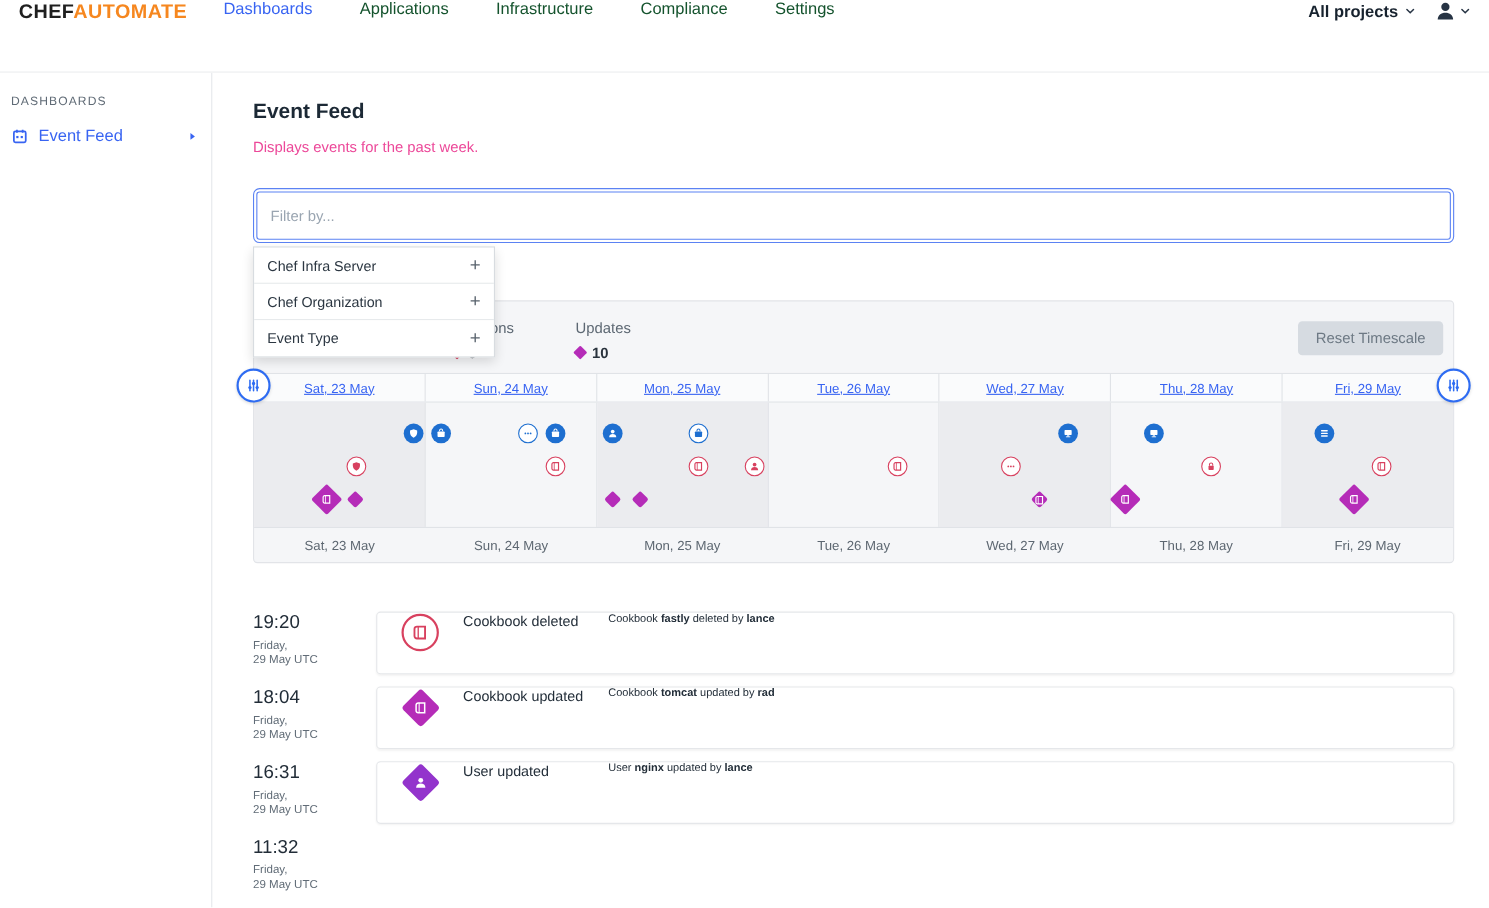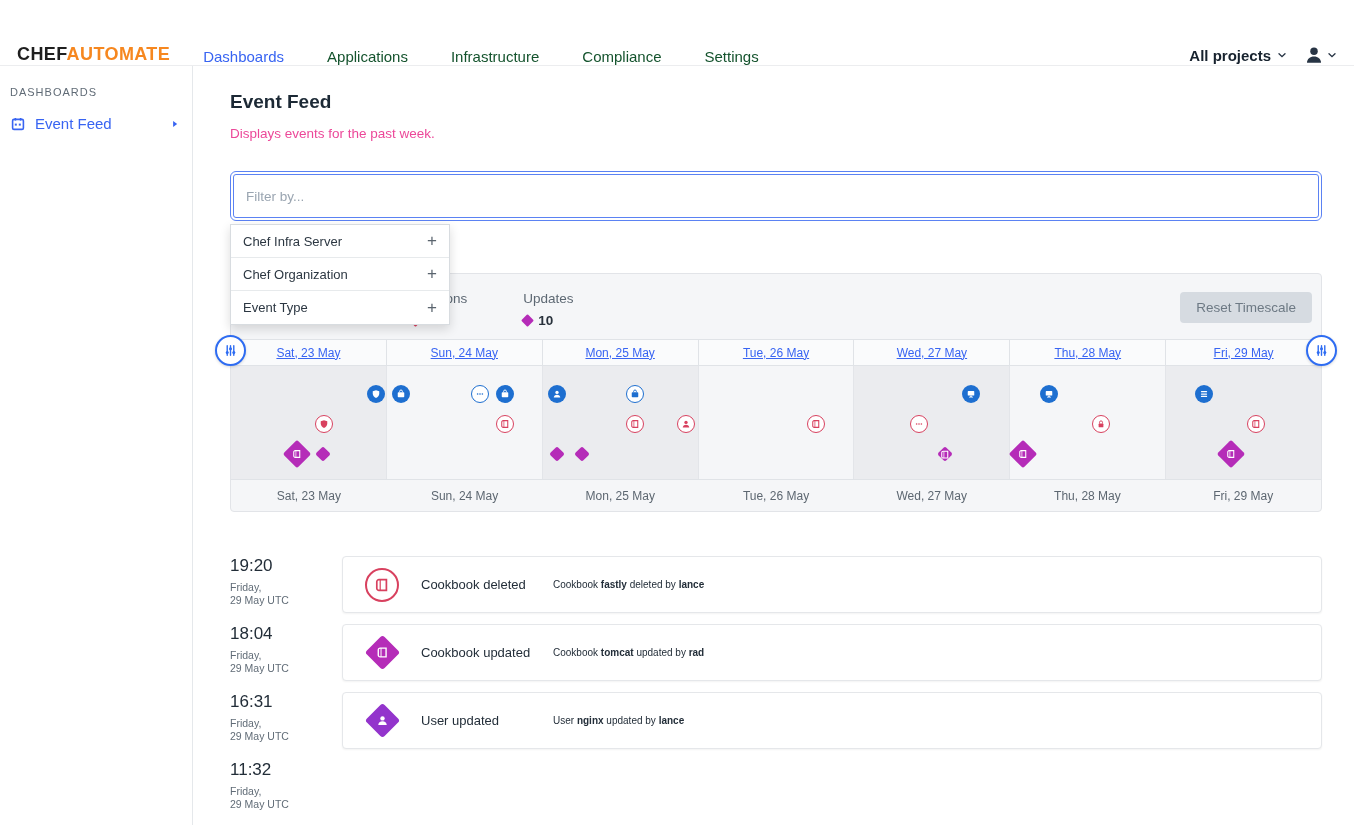--- a/index.html
+++ b/index.html
@@ -3,21 +3,21 @@
 <meta charset="utf-8">
 <style>
   * { margin:0; padding:0; box-sizing:border-box; }
   body {
     position:relative; width:1354px; height:825px; overflow:hidden;
     background:#fff; color:#222;
     font-family:"Liberation Sans", sans-serif;
   }
   
   .navbar { position:absolute; top:0; left:0; right:0; height:66px; background:#fff;
-    border-bottom:1px solid #ecedef; display:flex; align-items:flex-end; z-index:40; }
+    border-bottom:1px solid #ecedef; display:flex; align-items:flex-start; z-index:40; }
   .logo { margin-left:17px; font-size:18px; font-weight:800; letter-spacing:.4px; }
   .logo .lp1 { color:#1f1f1f; }
   .logo .lp2 { color:#f6871f; }
   .nav-items { display:flex; margin-left:33px; gap:43px; }
   .nav-item { font-size:15px; color:#14532d; cursor:pointer; }
   .nav-item.active { color:#3864f2; }
   .nav-right { margin-left:auto; display:flex; align-items:center; gap:16px; margin-right:16px; }
   .projects { display:flex; align-items:center; gap:5px; font-size:15px; font-weight:700; color:#17222e; cursor:pointer; }
   .user-menu { display:flex; align-items:center; gap:2px; cursor:pointer; }
   
@@ -74,21 +74,21 @@
     border-radius:50%; display:flex; align-items:center; justify-content:center; z-index:6; cursor:grab;
     box-shadow:0 1px 3px rgba(0,0,0,.15); }
   .tl-handle.left { left:-16px; }
   .tl-handle.right { right:-16px; }
   
   .ev-row { position:absolute; left:37px; width:1092px; height:57px; }
   .ev-time .t { font-size:17px; color:#222d38; }
   .ev-time .sub { margin-top:5px; font-size:10.5px; line-height:13px; color:#616c77; }
   .ev-card { position:absolute; left:112px; right:0; top:0; height:57px; background:#fff;
     border:1px solid #e5e7ea; border-radius:4px; box-shadow:0 1px 2px rgba(0,0,0,.05);
-    display:flex; align-items:center; }
+    display:flex; align-items:flex-start; }
   .ev-iconbox { width:36px; height:36px; margin-left:21px; display:flex; align-items:center; justify-content:center; flex:none; }
   .ev-circle { width:34px; height:34px; border-radius:50%; display:flex; align-items:center; justify-content:center; }
   .ev-circle.outline { background:#fff; border:2px solid currentColor; }
   .ev-diamond { width:25px; height:25px; transform:rotate(45deg); border-radius:3px;
     display:flex; align-items:center; justify-content:center; }
   .ev-diamond > span { transform:rotate(-45deg); display:flex; }
   .ev-type { margin-left:21px; width:132px; font-size:13px; color:#232e39; flex:none; }
   .ev-desc { font-size:10px; color:#232e39; }
   .ev-desc b { font-weight:700; }
 </style>

